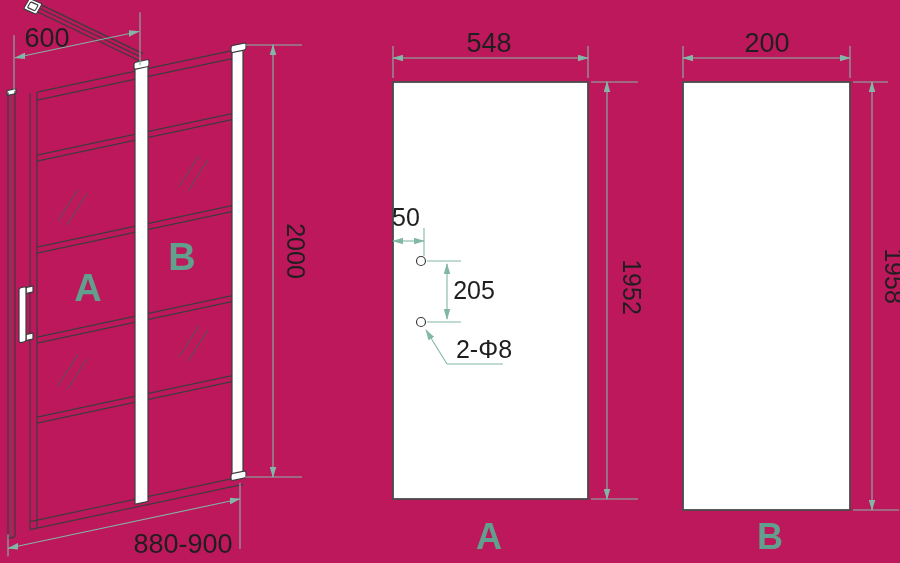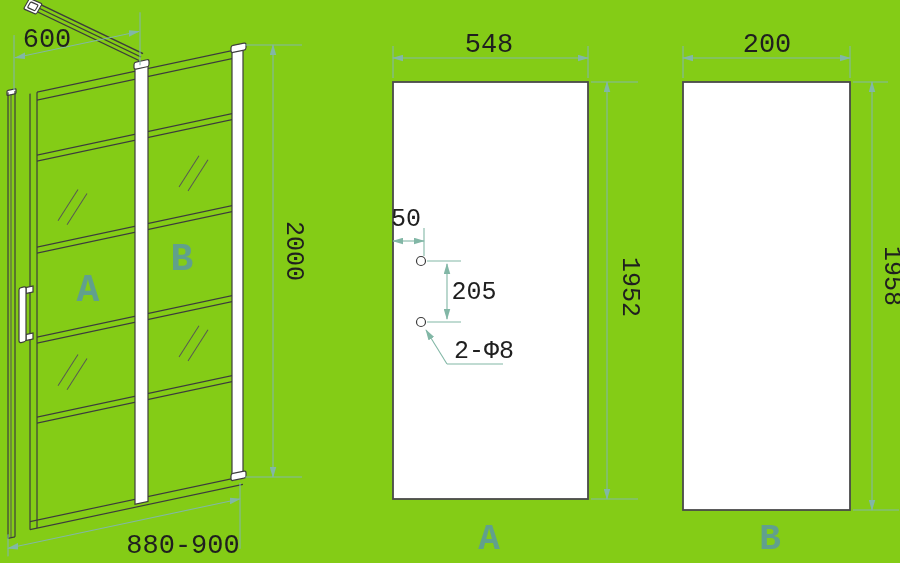--- a/index.html
+++ b/index.html
@@ -1,17 +1,17 @@
 <!DOCTYPE html>
 <html><head>
 <meta charset="utf-8">
 <style>
   html,body{margin:0;padding:0;background:#ffffff;}
-  .stage{position:relative;width:900px;height:563px;background:#84cc16;overflow:hidden;
-         font-family:Liberation Mono, monospace;}
+  .stage{position:relative;width:900px;height:563px;background:#be185d;overflow:hidden;
+         font-family:Liberation Sans, sans-serif;}
   svg{display:block;}
   
   .edge{stroke:#3c3c3c;stroke-width:1.2;fill:none;}
   .edge-thin{stroke:#555555;stroke-width:1;fill:none;}
   .solid{fill:#ffffff;stroke:#3c3c3c;stroke-width:1.2;}
   .panel-rect{fill:#ffffff;stroke:#4a4a4a;stroke-width:1.8;}
   
   .dim{stroke:#82b7a6;stroke-width:1.1;fill:none;}
   .arrowfill{fill:#82b7a6;}
   

